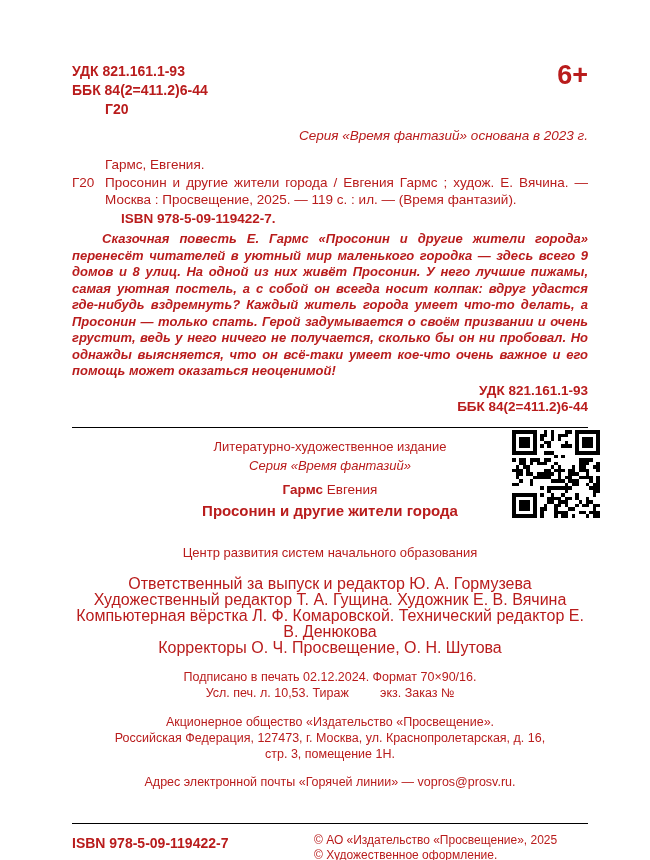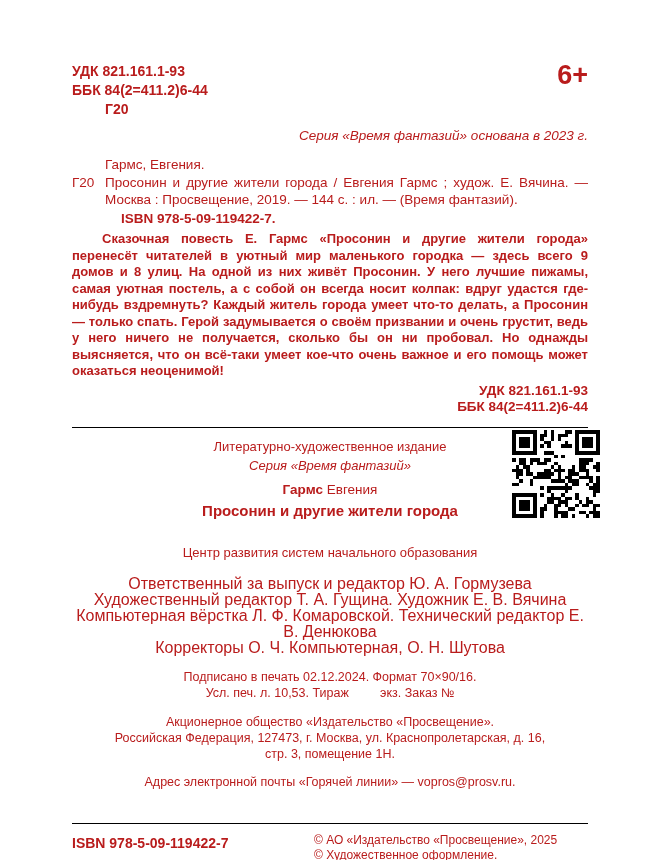--- a/index.html
+++ b/index.html
@@ -17,21 +17,21 @@
   .top-row { display:flex; justify-content:space-between; align-items:flex-start; }
   .codes { font-weight:bold; font-size:14px; line-height:19px; }
   .codes .g20 { padding-left:33px; }
   .age { font-size:27px; font-weight:bold; line-height:1; margin-top:0; }
   .series-note { font-style:italic; text-align:right; font-size:13.5px; margin-top:9px; }
   .author-heading { font-weight:normal; font-size:13.5px; margin-top:14px; padding-left:33px; }
   .catalog-row { display:flex; margin-top:2px; }
   .g20-cell { flex:none; width:33px; font-size:13.5px; line-height:17px; }
   .catalog-text { flex:1; text-align:justify; font-size:13.5px; line-height:17px; }
   .isbn-entry { font-weight:bold; font-size:13.5px; margin-top:3px; padding-left:49px; }
-  .annotation { font-weight:bold; font-size:13px; line-height:16.5px; text-align:justify; text-indent:30px; margin-top:5px; }
+  .annotation { font-weight:bold; font-size:13px; line-height:16.5px; text-align:justify; text-indent:30px; margin-top:5px;font-style:italic; }
   .codes-right { text-align:right; font-weight:bold; font-size:13.5px; line-height:16px; margin-top:3px; }
   .rule { border:none; border-top:1px solid #000; height:0; }
   .rule-top { margin-top:12px; }
   .rule-bottom { margin-top:34px; }
   .center { text-align:center; }
   .edition-type { margin-top:11px; font-size:13px; }
   .series-line { font-style:italic; margin-top:4px; font-size:13px; }
   .author-line { margin-top:9px; font-size:13.5px; }
   .author-line .b { font-weight:bold; }
   .book-title { font-weight:bold; font-size:15px; margin-top:5px; }
@@ -60,21 +60,21 @@
     </div>
     <div class="age">6+</div>
   </div>
 
   <div class="series-note">Серия «Время фантазий» основана в 2023 г.</div>
 
   <div class="author-heading">Гармс, Евгения.</div>
 
   <div class="catalog-row">
     <div class="g20-cell">Г20</div>
-    <div class="catalog-text">Просонин и другие жители города / Евгения Гармс ; худож. Е. Вячина. — Москва : Просвещение, 2019. — 144 с. : ил. — (Время фантазий).</div>
+    <div class="catalog-text">Просонин и другие жители города / Евгения Гармс ; худож. Е. Вячина. — Москва : Просвещение, 2025. — 119 с. : ил. — (Время фантазий).</div>
   </div>
 
   <div class="isbn-entry">ISBN 978-5-09-119422-7.</div>
 
   <p class="annotation">Сказочная повесть Е. Гармс «Просонин и другие жители города» перенесёт читателей в уютный мир маленького городка — здесь всего 9 домов и 8 улиц. На одной из них живёт Просонин. У него лучшие пижамы, самая уютная постель, а с собой он всегда носит колпак: вдруг удастся где-нибудь вздремнуть? Каждый житель города умеет что-то делать, а Просонин — только спать. Герой задумывается о своём призвании и очень грустит, ведь у него ничего не получается, сколько бы он ни пробовал. Но однажды выясняется, что он всё-таки умеет кое-что очень важное и его помощь может оказаться неоценимой!</p>
 
   <div class="codes-right">
     <div>УДК 821.161.1-93</div>
     <div>ББК 84(2=411.2)6-44</div>
   </div>
@@ -87,21 +87,21 @@
   <div class="author-line center"><span class="b">Гармс</span> <span>Евгения</span></div>
 
   <div class="book-title center">Просонин и другие жители города</div>
 
   <div class="center-org center">Центр развития систем начального образования</div>
 
   <div class="credits center">
     <div>Ответственный за выпуск и редактор Ю. А. Гормузева</div>
     <div>Художественный редактор Т. А. Гущина. Художник Е. В. Вячина</div>
     <div>Компьютерная вёрстка Л. Ф. Комаровской. Технический редактор Е. В. Денюкова</div>
-    <div>Корректоры О. Ч. Компьютерная, О. Н. Шутова</div>
+    <div>Корректоры О. Ч. Просвещение, О. Н. Шутова</div>
   </div>
 
   <div class="print-block center">
     <div>Подписано в печать 02.12.2024. Формат 70×90/16.</div>
     <div>Усл. печ. л. 10,53. Тираж&nbsp;&nbsp;&nbsp;&nbsp;&nbsp;&nbsp;&nbsp;&nbsp; экз. Заказ №</div>
   </div>
 
   <div class="publisher-block center">
     <div>Акционерное общество «Издательство «Просвещение».</div>
     <div>Российская Федерация, 127473, г. Москва, ул. Краснопролетарская, д. 16,</div>

